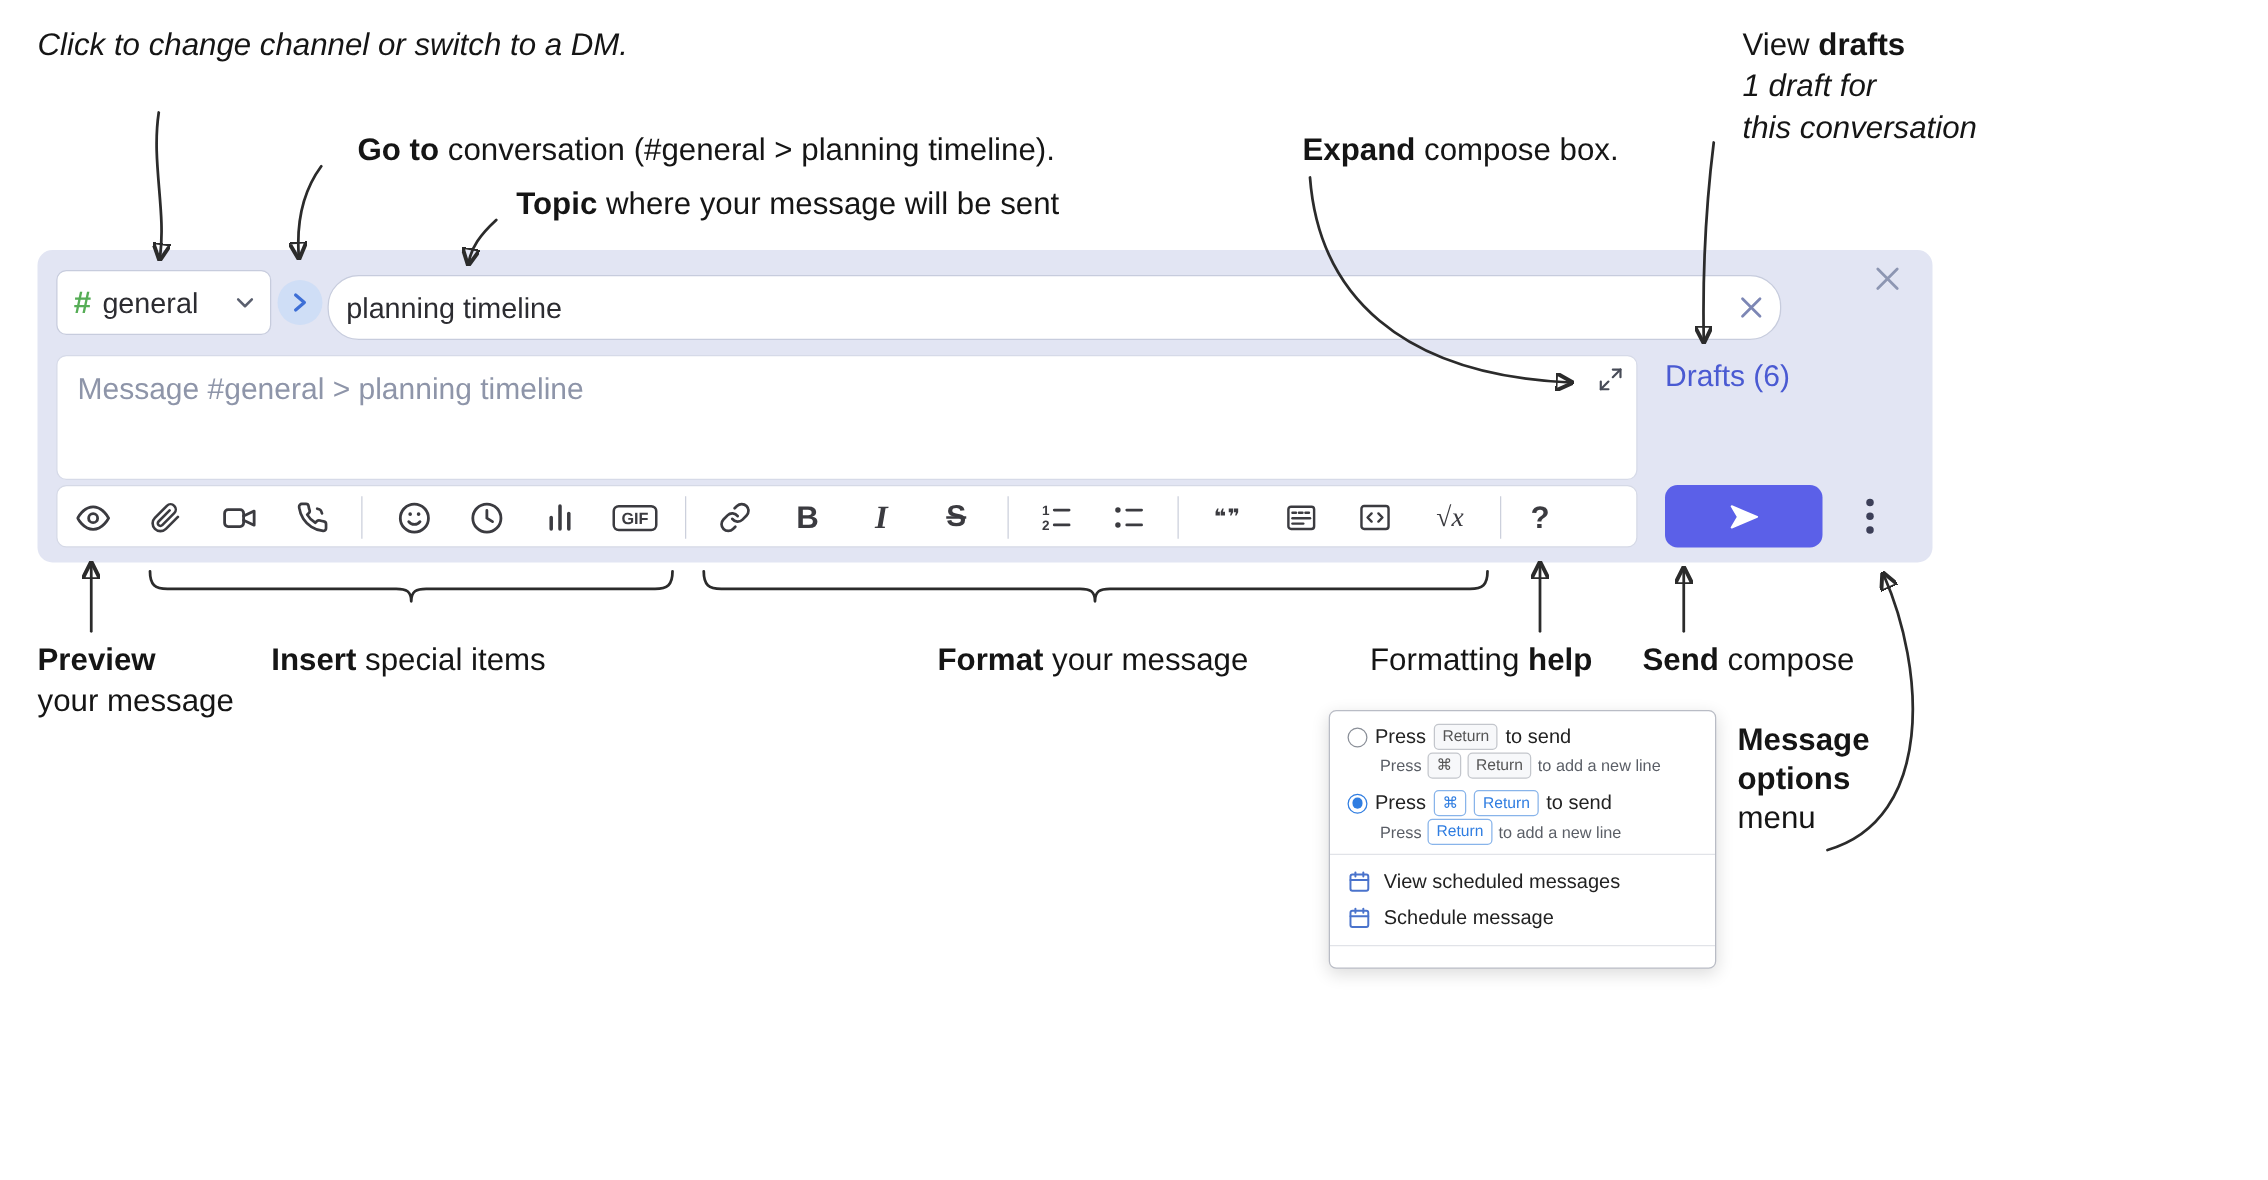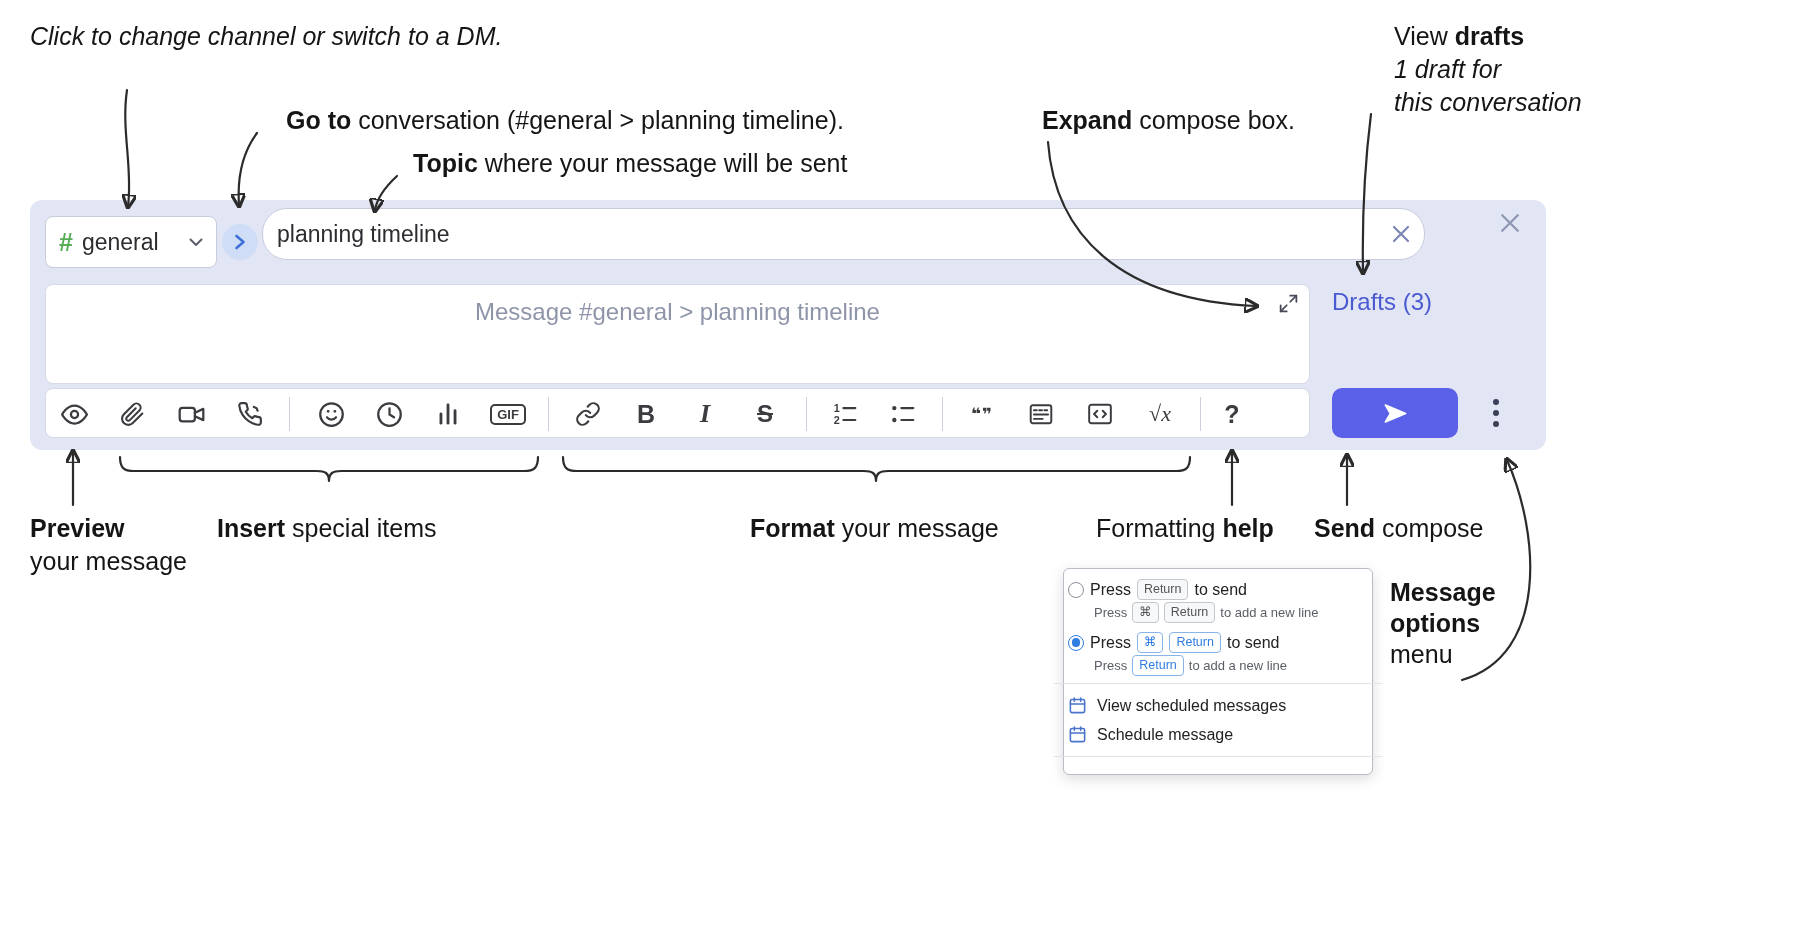--- a/index.html
+++ b/index.html
@@ -22,29 +22,29 @@
   
   .compose { position:absolute; left:30px; top:200px; width:1516px; height:250px;
              background:#e2e5f3; border-radius:12px; z-index:10; }
   .whitebox { position:absolute; background:#fff; border:1px solid #c7ccdd; border-radius:8px; }
   .channel { left:15px; top:16px; width:172px; height:52px; display:flex; align-items:center;
              gap:9px; padding:0 13px; cursor:pointer; }
   .hash { color:#56ad56; font-weight:700; font-size:25px; }
   .chname { font-size:23px; color:#2c2c31; flex:1; }
   .goto { position:absolute; left:192px; top:24px; width:36px; height:36px; border-radius:50%;
           background:#cfdef6; display:flex; align-items:center; justify-content:center; cursor:pointer; }
-  .topicwrap { left:232px; top:8px; width:1163px; height:52px; display:flex; align-items:center; padding:0 14px;border-radius:25px; }
+  .topicwrap { left:232px; top:20px; width:1163px; height:52px; display:flex; align-items:center; padding:0 14px;border-radius:25px; }
   .topicinput { border:none; outline:none; flex:1; font-size:23px; color:#2c2c31;
                 font-family:inherit; background:transparent; }
   .clearx { cursor:pointer; display:flex; }
   .closex { position:absolute; right:26px; top:13px; cursor:pointer; display:flex; }
   .msgarea { left:15px; top:84px; width:1265px; height:100px; border-color:#d6dae8; }
   .msgarea textarea { width:100%; height:100%; border:none; resize:none; outline:none;
                       font-family:inherit; font-size:24px; padding:13px 16px; color:#b91c1c;
-                      background:transparent; border-radius:4px;text-align:center; }
+                      background:transparent; border-radius:4px; }
   .msgarea textarea::placeholder { color:#8e95a9; }
   .expandic { position:absolute; right:10px; top:8px; cursor:pointer; display:flex; }
   .draftslink { position:absolute; left:1302px; top:88px; color:#4a5ad2; font-size:24px; cursor:pointer; }
   .toolbar { position:absolute; left:15px; top:188px; width:1265px; height:50px;
              background:#fff; border:1px solid #d5d9e6; border-radius:8px; }
   .ticon { position:absolute; top:5px; width:40px; height:40px; display:flex;
            align-items:center; justify-content:center; color:#3b3b40; cursor:pointer; }
   .tdiv { position:absolute; top:8px; width:1px; height:34px; background:#ccd0dc; }
   .gif-chip { border:2px solid #3b3b40; border-radius:5px; font-size:13px; font-weight:700;
               padding:1px 5px; color:#3b3b40; }
@@ -56,21 +56,21 @@
   .t-help { font-size:25px; font-weight:600; }
   .sendbtn { position:absolute; left:1302px; top:188px; width:126px; height:50px;
              background:#5b60e8; border-radius:10px; display:flex; align-items:center;
              justify-content:center; cursor:pointer; }
   .ellbtn { position:absolute; left:1448px; top:190px; width:36px; height:46px;
             display:flex; align-items:center; justify-content:center; cursor:pointer; }
 
   
   .menu { position:absolute; left:1063px; top:568px; width:310px; background:#fff;
           border:1px solid #b9bcc5; border-radius:6px; box-shadow:0 4px 14px rgba(0,0,0,.14);
-          padding:10px 4px; font-size:16px; color:#222; z-index:30; }
+          padding:10px 14px; font-size:16px; color:#222; z-index:30; }
   .m-line { display:flex; align-items:center; gap:6px; }
   .m-sub { margin-left:26px; margin-top:2px; font-size:13px; color:#5a5e66;
            display:flex; align-items:center; gap:5px; }
   .m-opt { margin-bottom:9px; cursor:pointer; }
   .m-div { border-top:1px solid #e1e3e8; margin:7px -14px; }
   .m-item { display:flex; align-items:center; gap:10px; padding:5px 0; font-size:16px; cursor:pointer; }
   kbd { font-family:inherit; border:1px solid #c3c6cc; background:#f7f8fa; border-radius:4px;
         padding:0 6px; font-size:12.5px; color:#555; line-height:19px; display:inline-block; }
   kbd.blue { border-color:#88b4ea; color:#2f7de1; background:#fff; }
   .radio { width:16px; height:16px; border:1.6px solid #8a8f98; border-radius:50%;
@@ -143,21 +143,21 @@
     <span class="expandic">
       <svg width="21" height="21" viewBox="0 0 24 24" fill="none" stroke="#474b57" stroke-width="2" stroke-linecap="round" stroke-linejoin="round">
           <path d="M14 3h7v7"></path>
           <path d="M21 3l-7 7"></path>
           <path d="M10 21H3v-7"></path>
           <path d="M3 21l7-7"></path>
         </svg>
     </span>
   </div>
 
-  <span class="draftslink">Drafts (3)</span>
+  <span class="draftslink">Drafts (6)</span>
 
   <div class="toolbar">
     <span class="ticon" style="left:8px">
       <svg width="27" height="27" viewBox="0 0 24 24" fill="none" stroke="currentColor" stroke-width="2" stroke-linecap="round" stroke-linejoin="round">
           <path d="M1 12s4-8 11-8 11 8 11 8-4 8-11 8-11-8-11-8z"></path>
           <circle cx="12" cy="12" r="3.2"></circle>
         </svg>
     </span>
     <span class="ticon" style="left:66px">
       <svg width="25" height="25" viewBox="0 0 24 24" fill="none" stroke="currentColor" stroke-width="2" stroke-linecap="round" stroke-linejoin="round">

